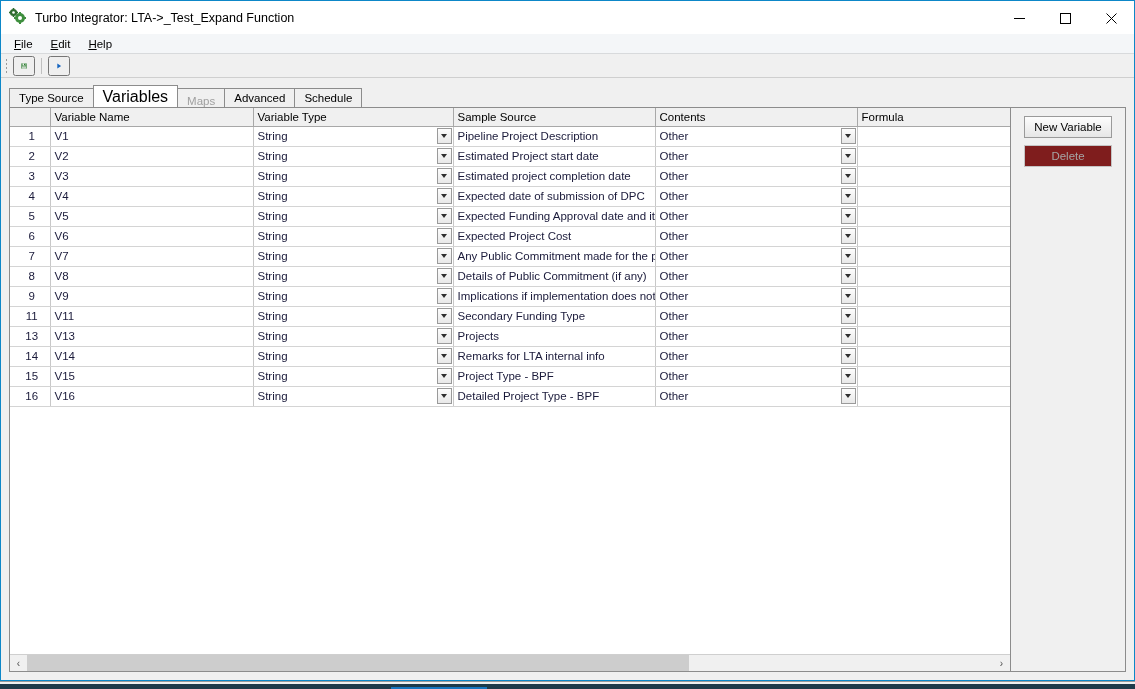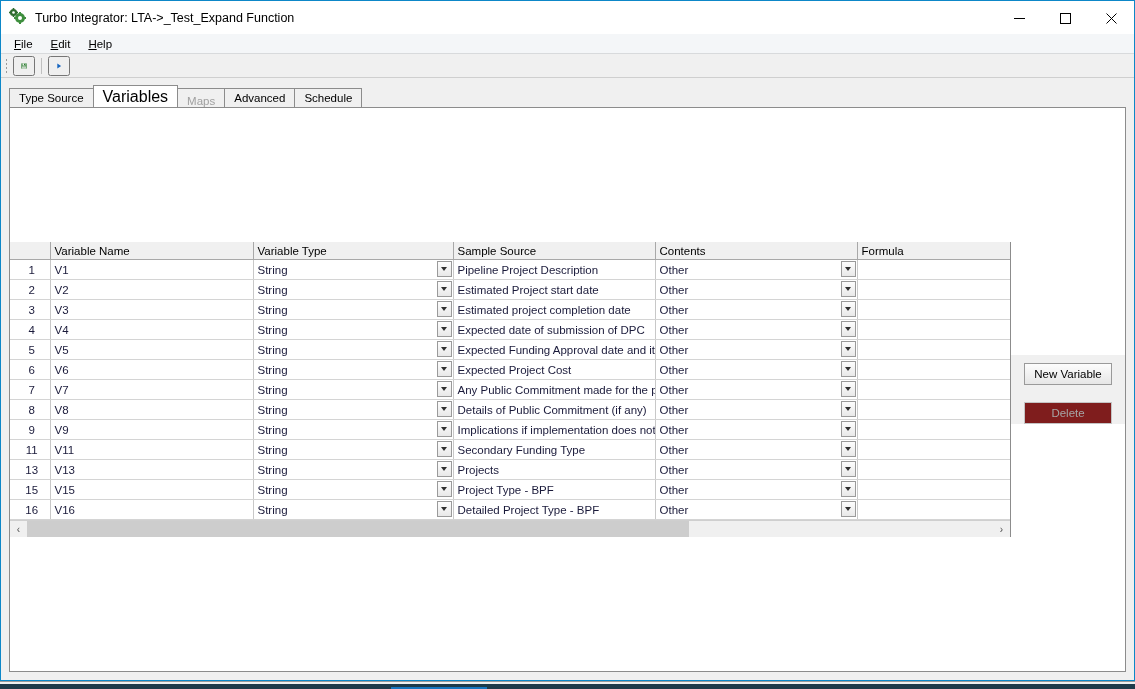--- a/index.html
+++ b/index.html
@@ -121,21 +121,20 @@
 
   
   .panel {
     flex: 1;
     margin: 0 8px 8px 8px;
     background: #ffffff;
     border: 1px solid #8c8c8c;
     position: relative;
     display: flex;
     overflow: hidden;
-    align-items: center;
   }
 
   .grid-area {
     width: 1001px;
     display: flex; flex-direction: column;
     border-right: 1px solid #8c8c8c;
     overflow: hidden;
   }
 
   
@@ -249,21 +248,21 @@
     cursor: default;
   }
 
   
   .side {
     flex: 1;
     background: #f0f0f0;
     padding-top: 8px;
     display: flex; flex-direction: column;
     align-items: center;
-    gap: 17px;
+    gap: 7px;
   }
   .sbtn {
     width: 88px; height: 22px;
     font-size: 11.5px;
     font-family: "Liberation Sans", sans-serif;
     color: #000;
     background: linear-gradient(#fdfdfd, #e6e6e6);
     border: 1px solid #9a9a9a;
     cursor: default;
   }
@@ -599,20 +598,38 @@
                 <td>Projects</td>
                 <td class="combo">
                   <span class="cellclip">Other</span>
                   <span class="combo-arrow">
                     <i></i>
                   </span>
                 </td>
                 <td></td>
               </tr>
               <tr>
+                <td class="rownum">14</td>
+                <td>V14</td>
+                <td class="combo">
+                  <span class="cellclip">String</span>
+                  <span class="combo-arrow">
+                    <i></i>
+                  </span>
+                </td>
+                <td>Remarks for LTA internal info</td>
+                <td class="combo">
+                  <span class="cellclip">Other</span>
+                  <span class="combo-arrow">
+                    <i></i>
+                  </span>
+                </td>
+                <td></td>
+              </tr>
+              <tr>
                 <td class="rownum">15</td>
                 <td>V15</td>
                 <td class="combo">
                   <span class="cellclip">String</span>
                   <span class="combo-arrow">
                     <i></i>
                   </span>
                 </td>
                 <td>Project Type - BPF</td>
                 <td class="combo">

